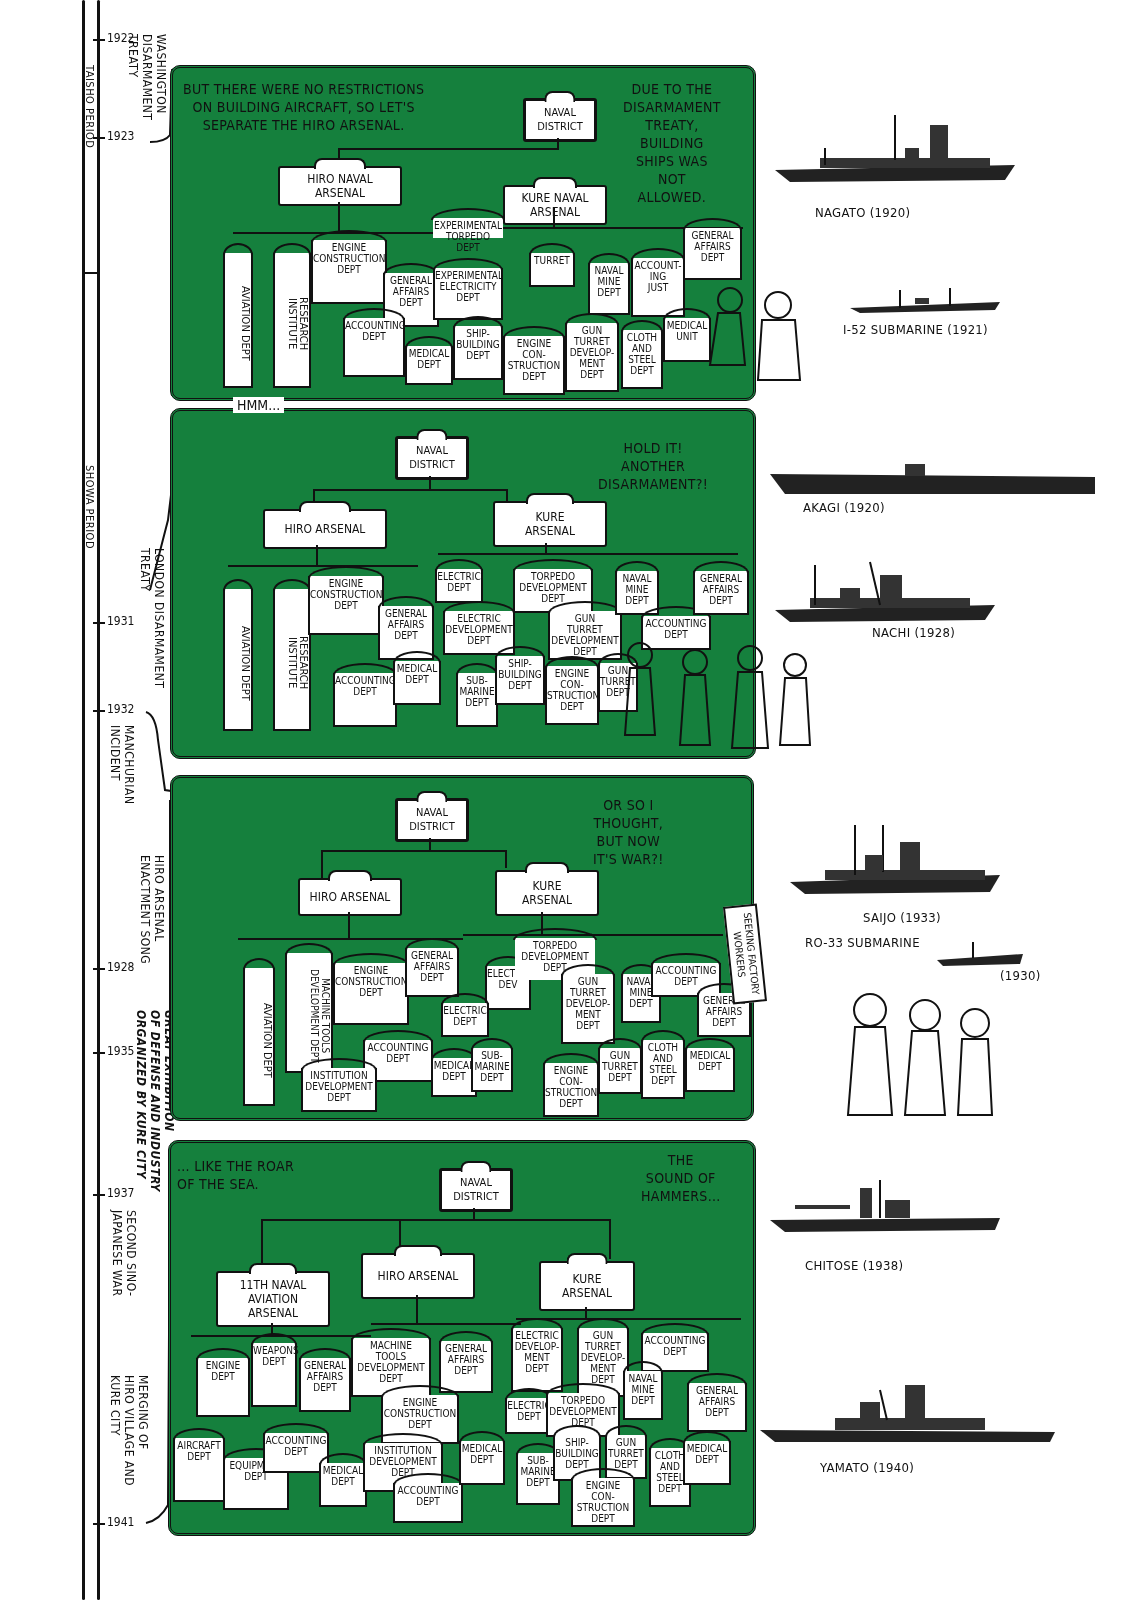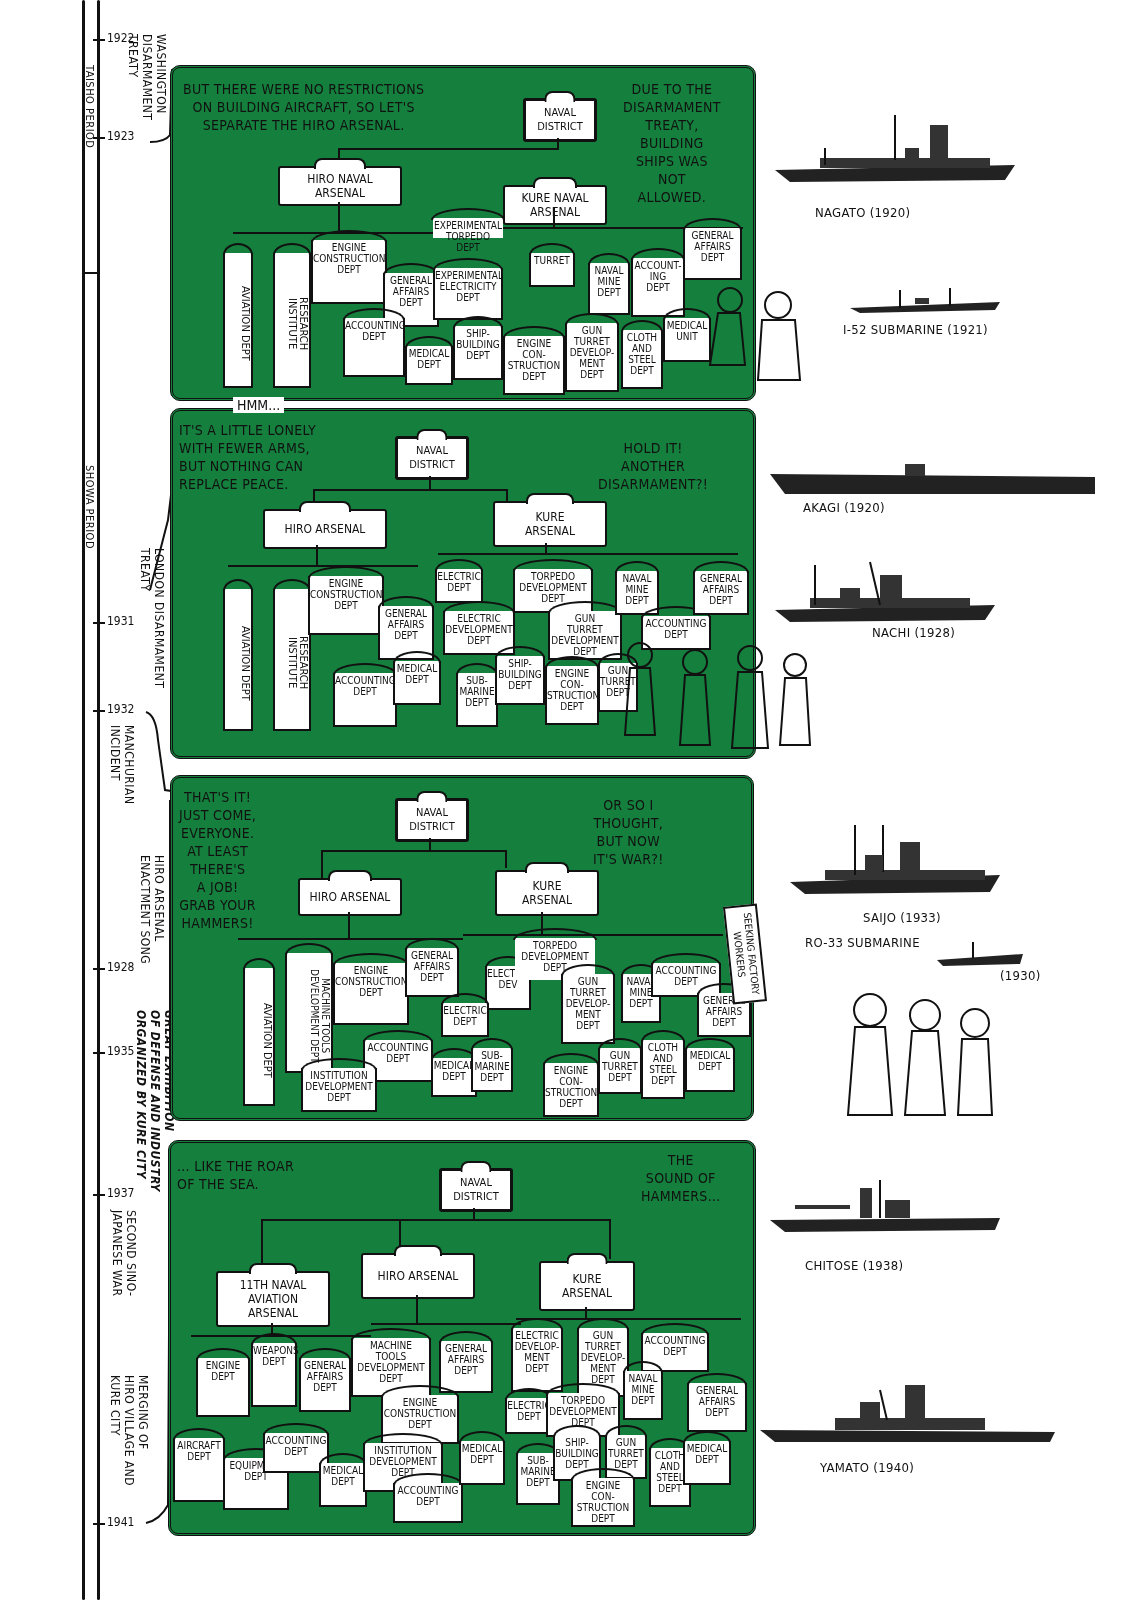--- a/index.html
+++ b/index.html
@@ -121,21 +121,21 @@
 DEPT</div>
   <div class="dept" style="left:260px;top:200px;width:66px;height:48px">EXPERIMENTAL
 ELECTRICITY
 DEPT</div>
   <div class="dept" style="left:356px;top:185px;width:42px;height:30px">TURRET</div>
   <div class="dept" style="left:415px;top:195px;width:38px;height:48px">NAVAL
 MINE
 DEPT</div>
   <div class="dept" style="left:458px;top:190px;width:50px;height:55px">ACCOUNT-
 ING
-DEPT</div>
+JUST</div>
   <div class="dept" style="left:510px;top:160px;width:55px;height:48px">GENERAL
 AFFAIRS
 DEPT</div>
   <div class="dept" style="left:280px;top:258px;width:46px;height:50px">SHIP-
 BUILDING
 DEPT</div>
   <div class="dept" style="left:330px;top:268px;width:58px;height:55px">ENGINE
 CON-
 STRUCTION
 DEPT</div>
@@ -147,24 +147,20 @@
   <div class="dept" style="left:448px;top:262px;width:38px;height:55px">CLOTH
 AND
 STEEL
 DEPT</div>
   <div class="dept" style="left:490px;top:250px;width:44px;height:40px">MEDICAL
 UNIT</div>
 </div>
 
 <div class="panel" style="left:170px;top:408px;width:580px;height:345px">
   <div class="abs" style="left:60px;top:-14px;background:#fff;padding:0 4px;font-size:14px">HMM...</div>
-  <div class="speech" style="left:6px;top:10px;text-align:left">IT'S A LITTLE LONELY
-WITH FEWER ARMS,
-BUT NOTHING CAN
-REPLACE PEACE.</div>
   <div class="speech" style="left:425px;top:28px">HOLD IT!
 ANOTHER
 DISARMAMENT?!</div>
   <div class="bld district" style="left:222px;top:25px;width:68px;height:38px">NAVAL
 DISTRICT</div>
   <div class="vline" style="left:256px;top:65px;height:14px"></div>
   <div class="hline" style="left:140px;top:78px;width:195px"></div>
   <div class="vline" style="left:140px;top:78px;height:16px"></div>
   <div class="vline" style="left:333px;top:78px;height:14px"></div>
   <div class="bld" style="left:90px;top:98px;width:120px;height:36px">HIRO ARSENAL</div>
@@ -218,28 +214,20 @@
   <div class="dept" style="left:372px;top:255px;width:50px;height:55px">ENGINE
 CON-
 STRUCTION
 DEPT</div>
   <div class="dept" style="left:425px;top:252px;width:36px;height:45px">GUN
 TURRET
 DEPT</div>
 </div>
 
 <div class="panel" style="left:170px;top:775px;width:578px;height:340px">
-  <div class="speech" style="left:6px;top:10px">THAT'S IT!
-JUST COME,
-EVERYONE.
-AT LEAST
-THERE'S
-A JOB!
-GRAB YOUR
-HAMMERS!</div>
   <div class="speech" style="left:420px;top:18px">OR SO I
 THOUGHT,
 BUT NOW
 IT'S WAR?!</div>
   <div class="bld district" style="left:222px;top:20px;width:68px;height:38px">NAVAL
 DISTRICT</div>
   <div class="vline" style="left:256px;top:60px;height:14px"></div>
   <div class="hline" style="left:148px;top:72px;width:186px"></div>
   <div class="vline" style="left:148px;top:72px;height:28px"></div>
   <div class="vline" style="left:332px;top:72px;height:18px"></div>

